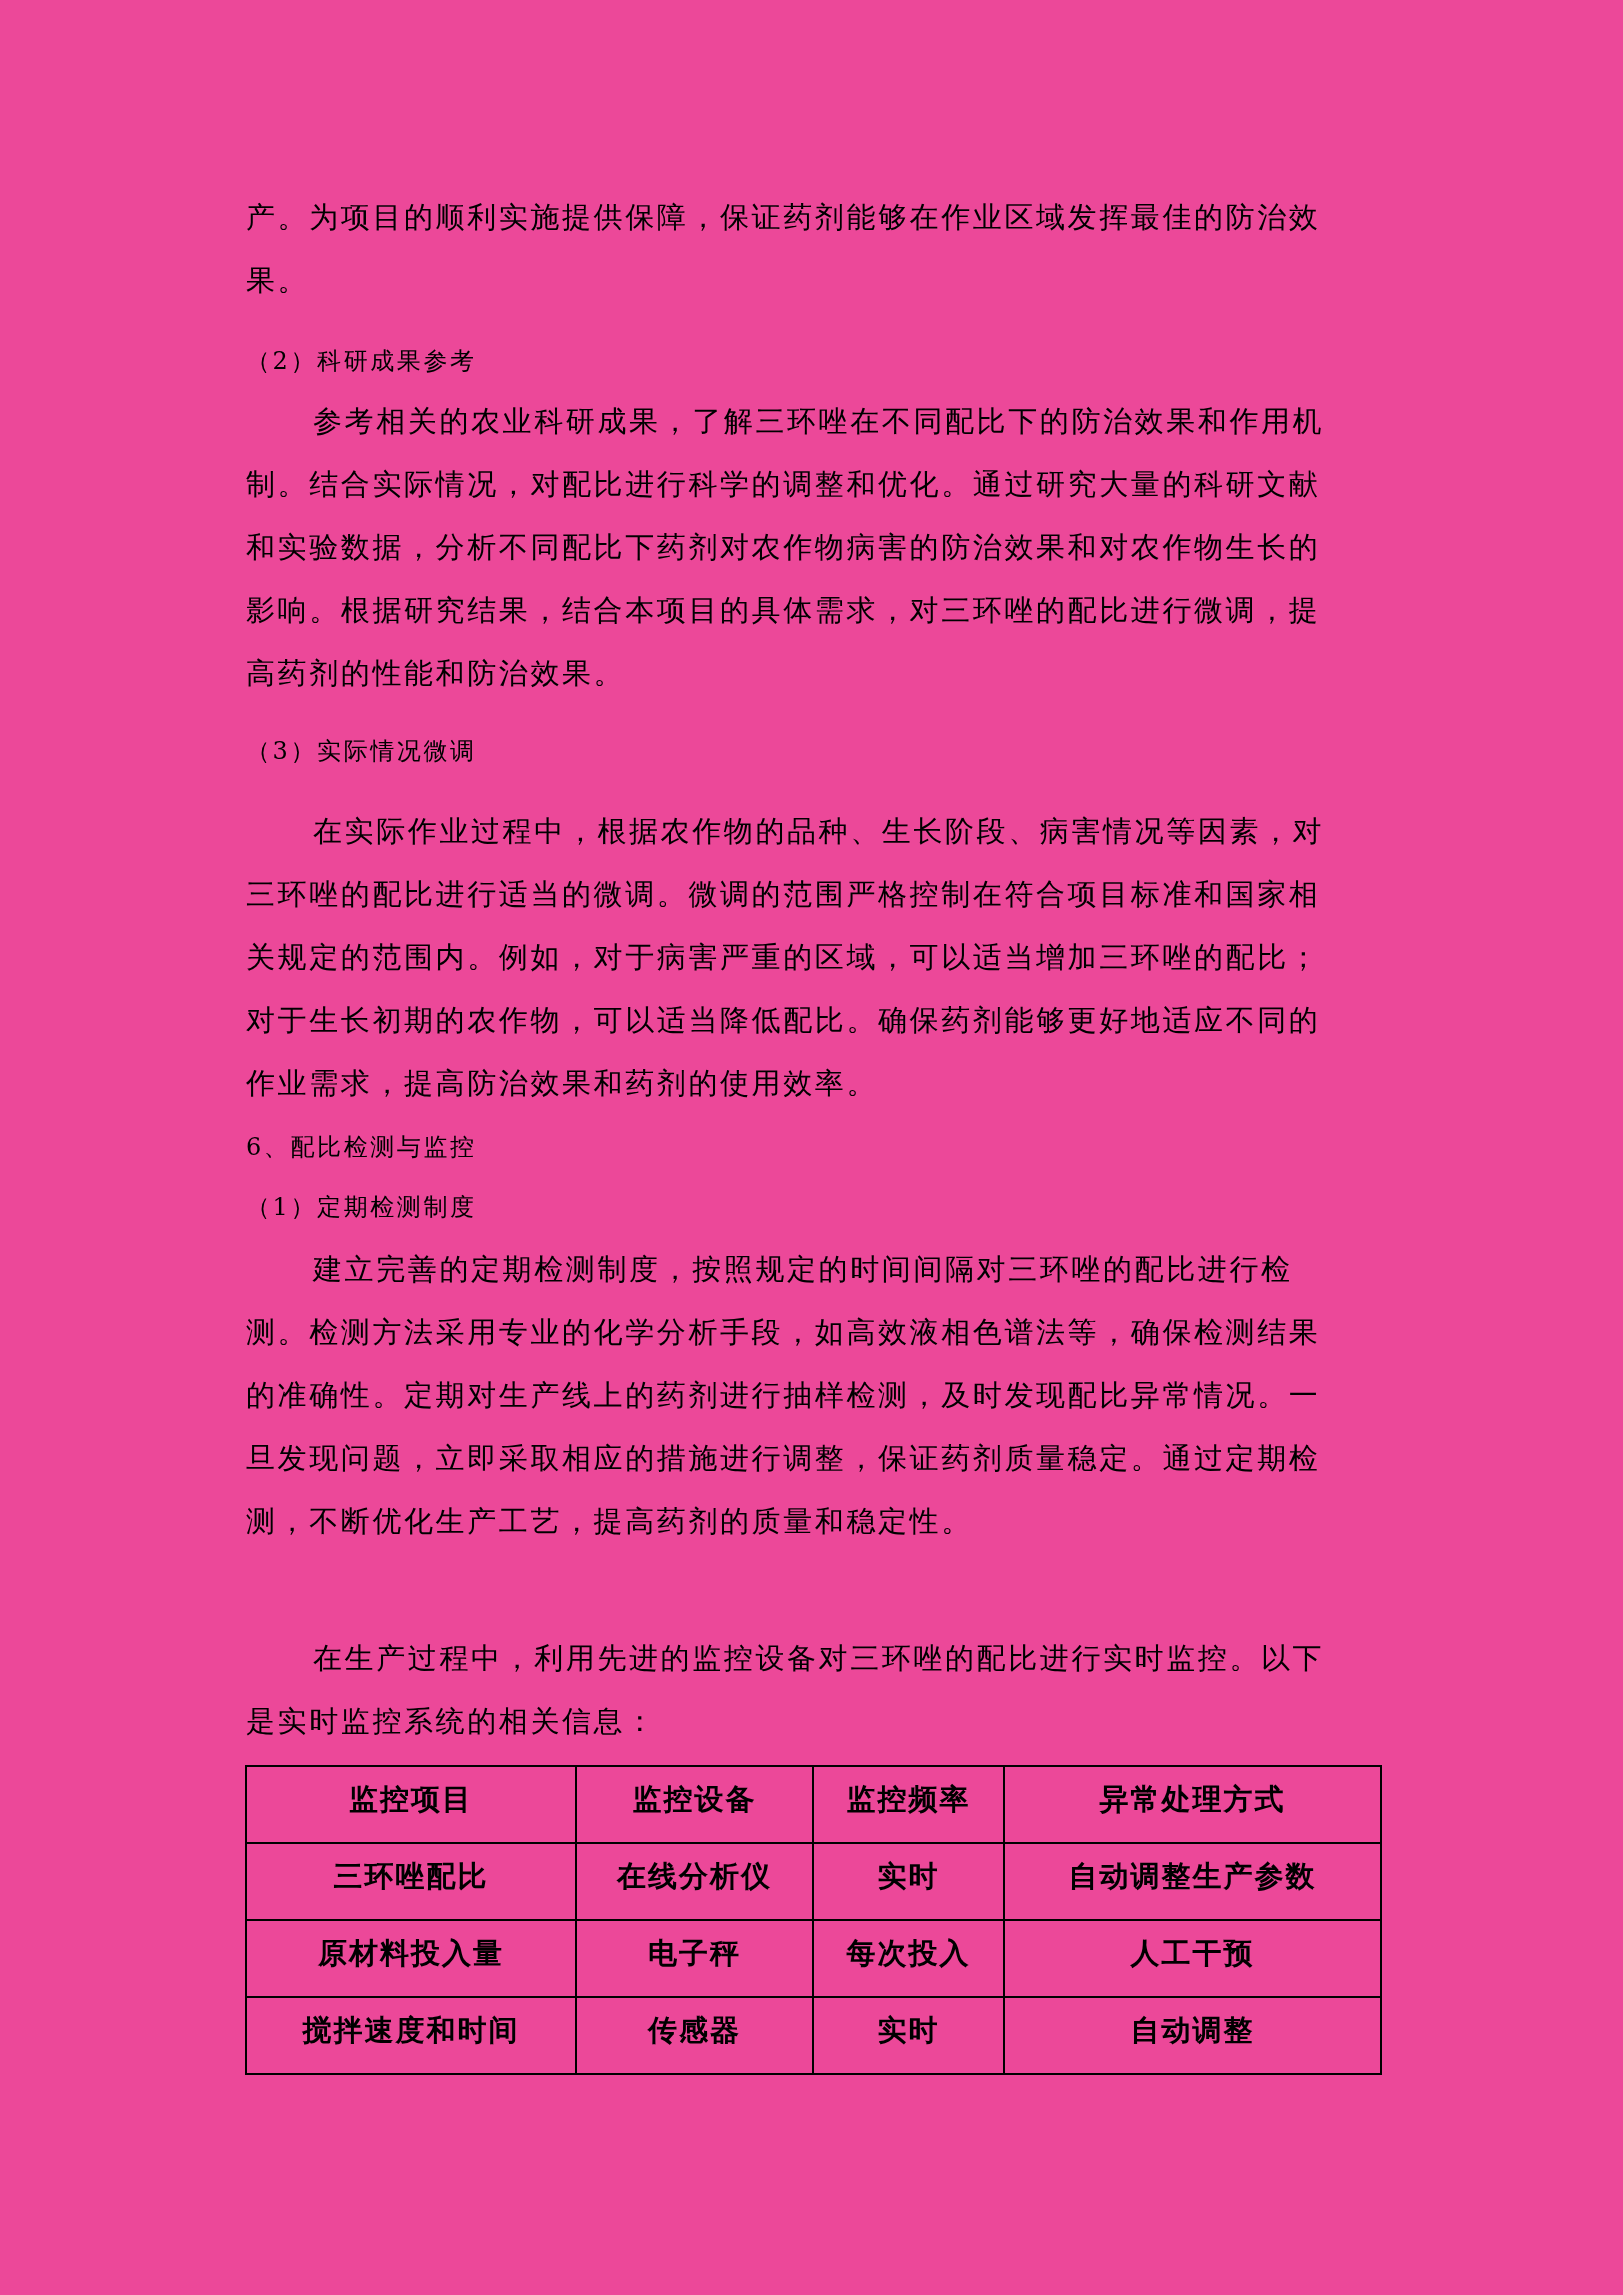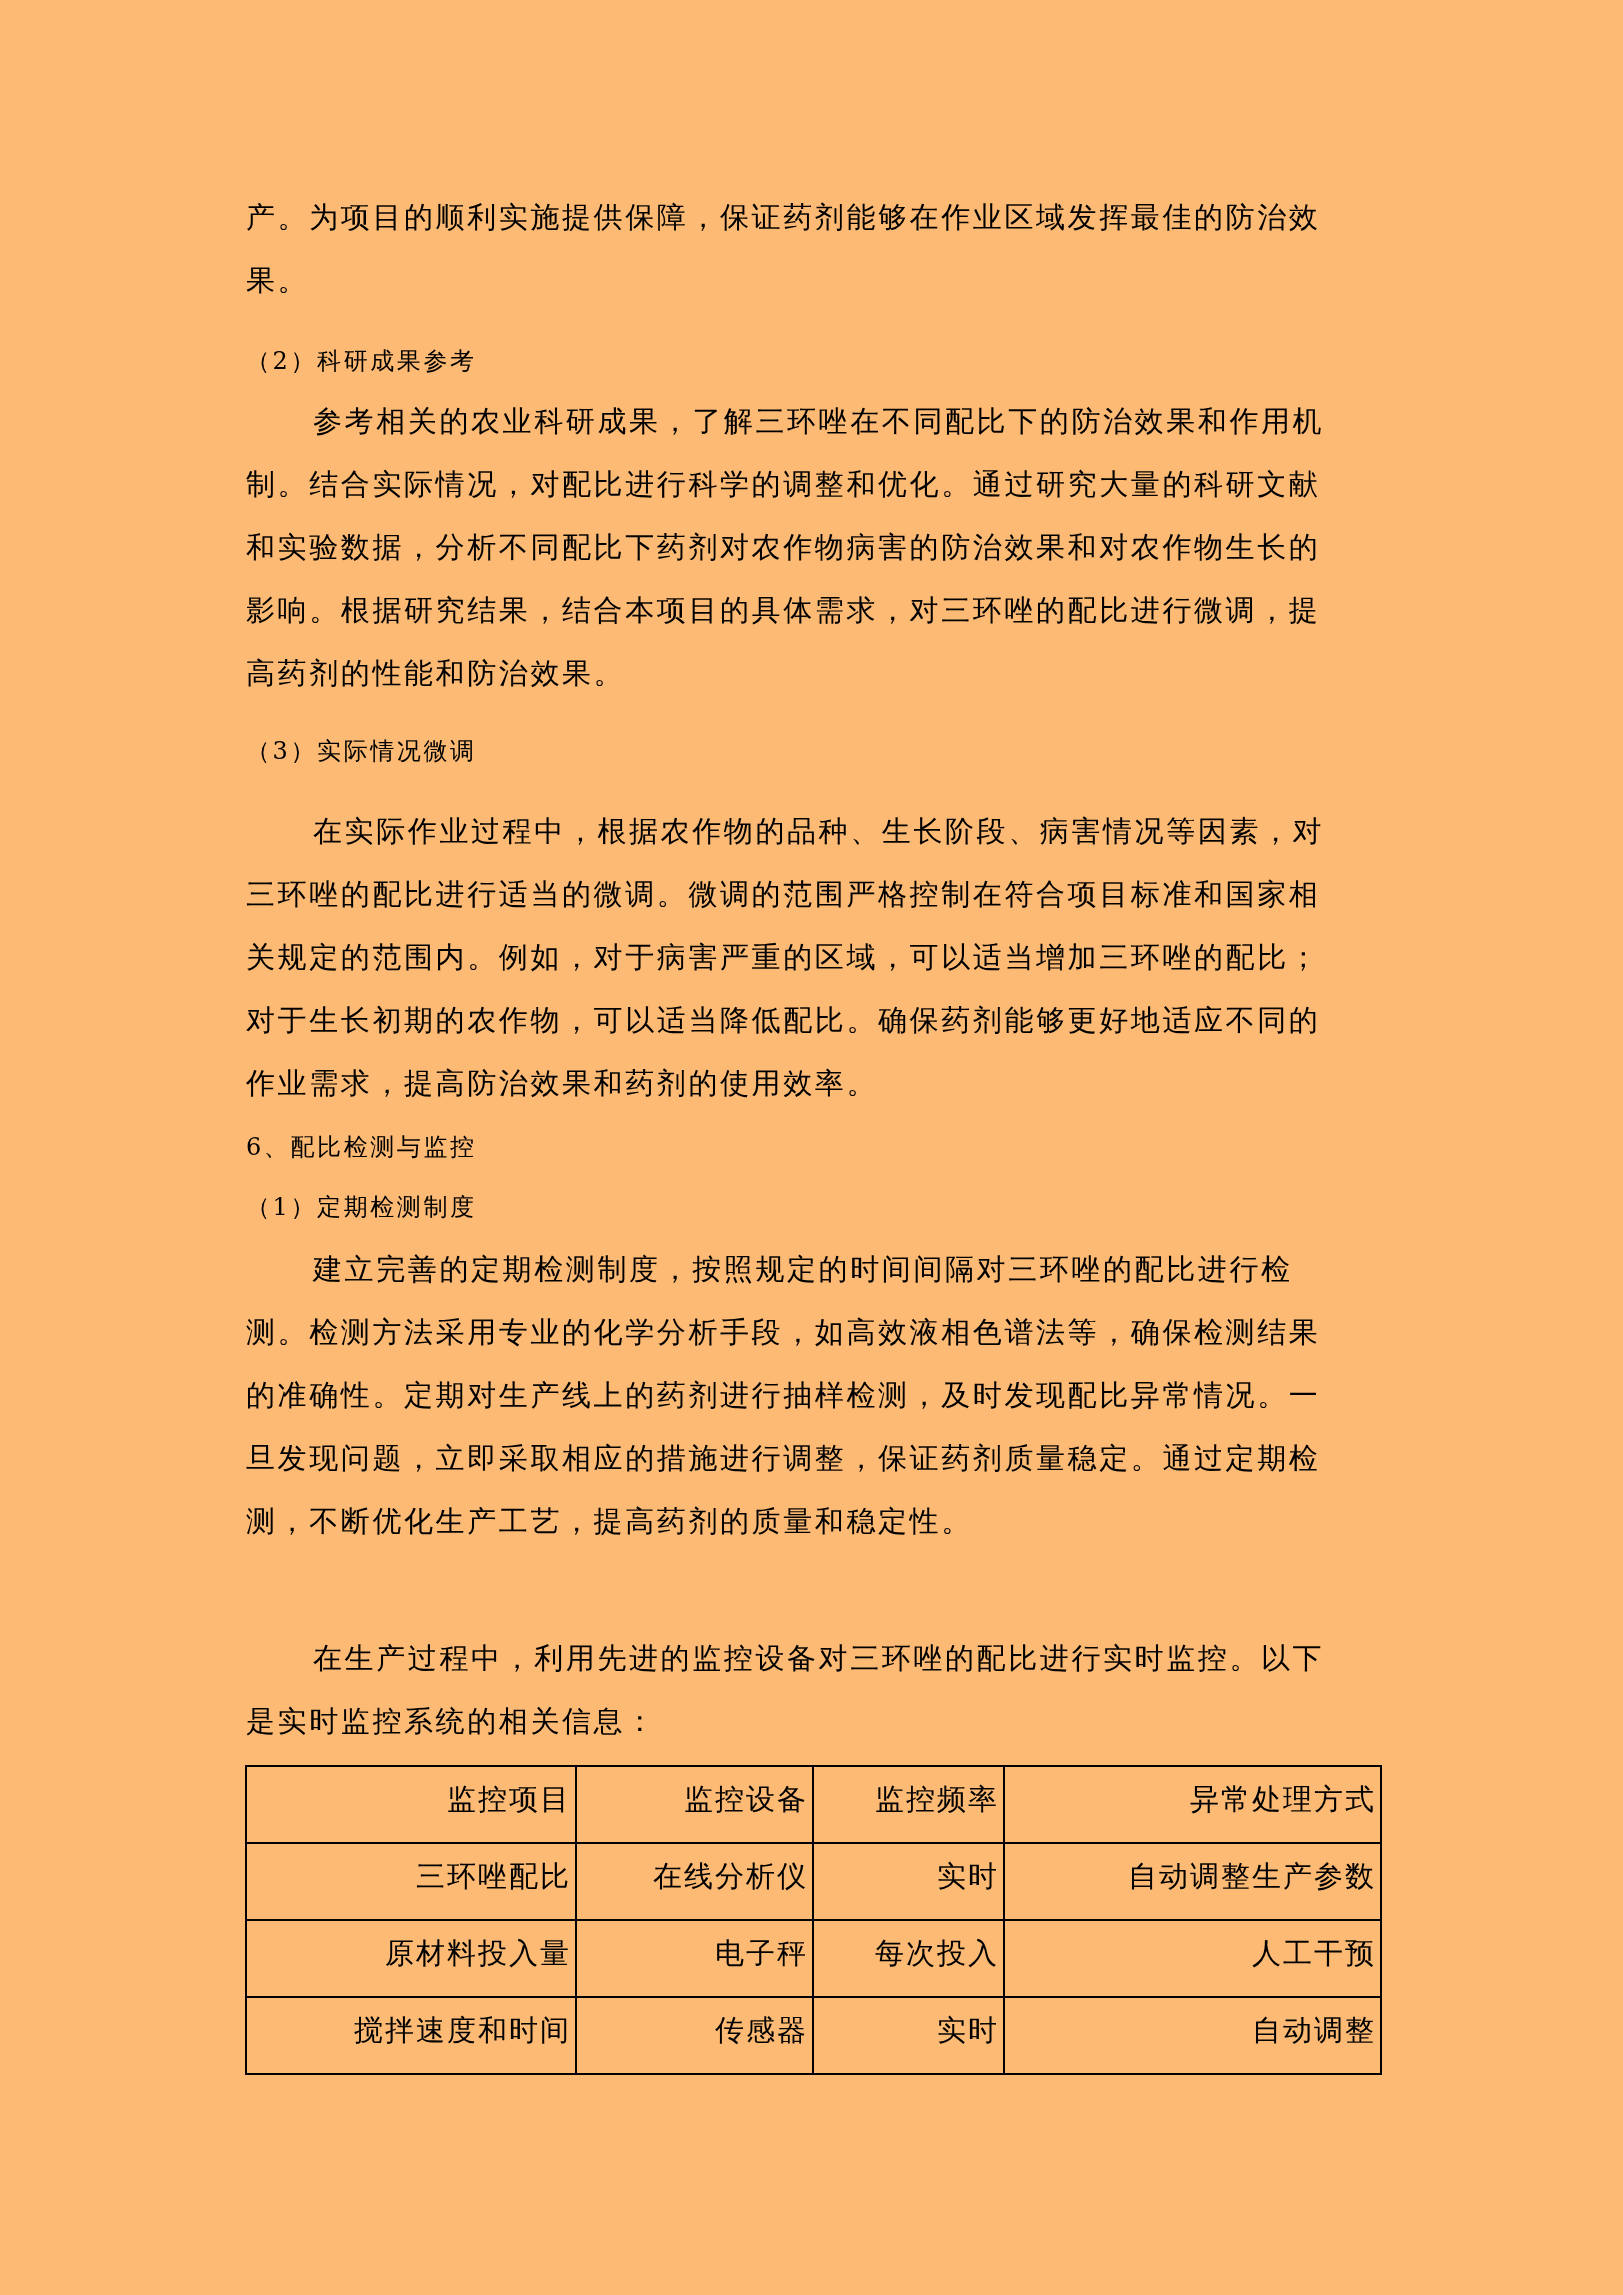--- a/index.html
+++ b/index.html
@@ -12,21 +12,21 @@
     height: 2295px;
     position: relative;
     overflow: hidden;
     font-family: "DejaVu Serif", "Liberation Serif", serif;
     color: #000000;
   }
   .page {
     position: absolute;
     left: 0; top: 0;
     width: 1623px; height: 2295px;
-    background: #fdba74;
+    background: #ec4899;
   }
   .block {
     position: absolute;
     left: 246px;
     width: 1133px;
     font-size: 29px;
     line-height: 63px;
     letter-spacing: 2.6px;
     text-align: justify;
     white-space: normal;
@@ -48,24 +48,24 @@
     top: 1765px;
     width: 1135px;
     border-collapse: collapse;
     table-layout: fixed;
     font-size: 29px;
     letter-spacing: 2px;
   }
   table.monitor td, table.monitor th {
     border: 2.6px solid #000000;
     height: 77px;
-    text-align: right;
+    text-align: center;
     vertical-align: top;
     padding: 14.4px 3.9px 0 3.9px;
-    font-weight: normal;
+    font-weight: bold;
     line-height: 37px;
     box-sizing: border-box;
   }
   table.monitor td.thin-l { border-left-width: 1.3px; }
   col.c1 { width: 330px; }
   col.c2 { width: 237px; }
   col.c3 { width: 191px; }
   col.c4 { width: 377px; }
 </style>
 </head>

